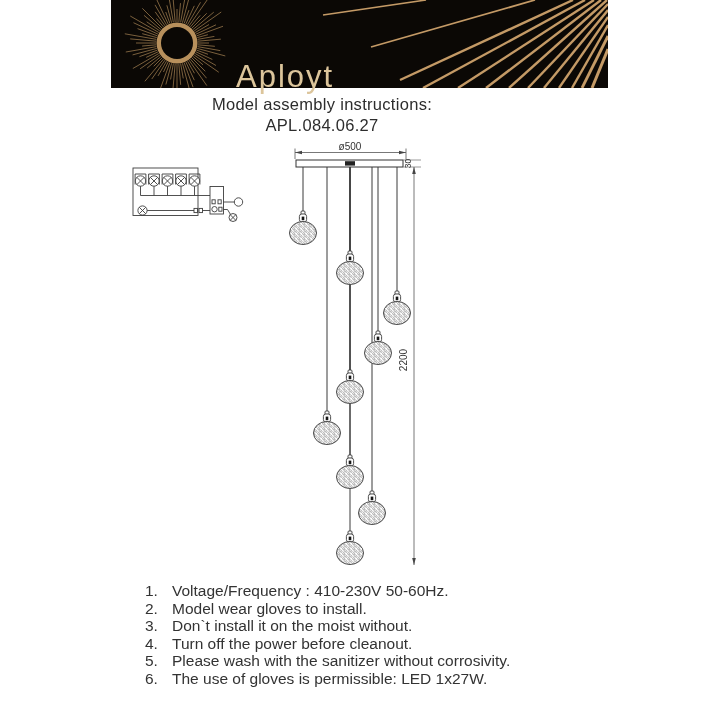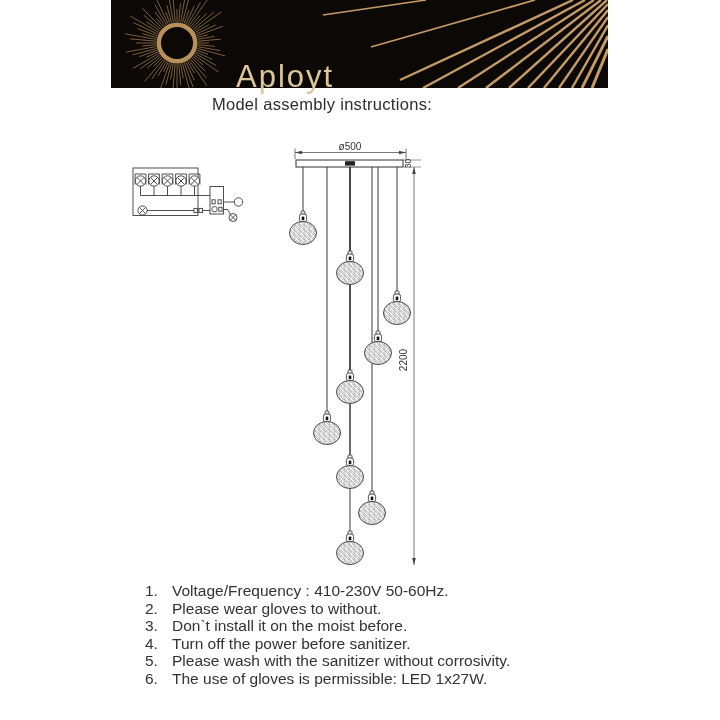--- a/index.html
+++ b/index.html
@@ -29,20 +29,21 @@
   .instr .txt{flex:1;}
 </style>
 </head>
 <body>
 
 <div class="banner"></div>
 <div class="brand-name">Aployt</div>
 
 <div class="title-block">
   <div>Model assembly instructions:</div>
+  <div>APL.084.06.27</div>
 </div>
 
 <svg id="overlay" width="720" height="720" viewBox="0 0 720 720">
   <defs>
     <clipPath id="bclip">
         <rect x="111" y="0" width="497" height="88"></rect>
       </clipPath>
     <pattern id="stip" width="5" height="5" patternUnits="userSpaceOnUse">
       <rect width="5" height="5" fill="#ffffff"></rect>
       <circle cx="1.3" cy="1.5" r="0.9" fill="none" stroke="#7a7a7a" stroke-width="0.55"></circle>
@@ -296,29 +297,29 @@
   </g>
 </svg>
 
 <div class="instr" id="instr-list">
     <div class="row">
       <span class="num">1.</span>
       <span class="txt">Voltage/Frequency : 410-230V 50-60Hz.</span>
     </div>
     <div class="row">
       <span class="num">2.</span>
-      <span class="txt">Please wear gloves to without.</span>
+      <span class="txt">Model wear gloves to install.</span>
     </div>
     <div class="row">
       <span class="num">3.</span>
-      <span class="txt">Don`t install it on the moist before.</span>
+      <span class="txt">Don`t install it on the moist without.</span>
     </div>
     <div class="row">
       <span class="num">4.</span>
-      <span class="txt">Turn off the power before sanitizer.</span>
+      <span class="txt">Turn off the power before cleanout.</span>
     </div>
     <div class="row">
       <span class="num">5.</span>
       <span class="txt">Please wash with the sanitizer without corrosivity.</span>
     </div>
     <div class="row">
       <span class="num">6.</span>
       <span class="txt">The use of gloves is permissible: LED 1x27W.</span>
     </div>
   </div>

